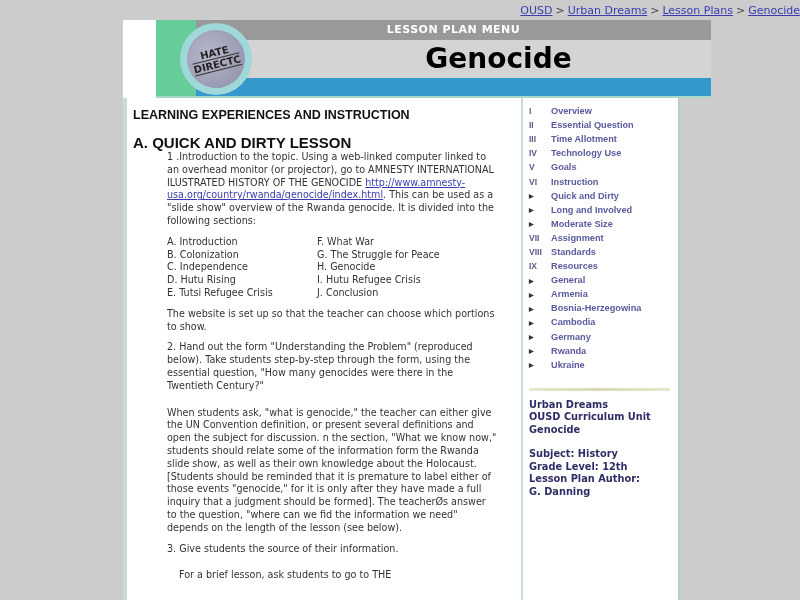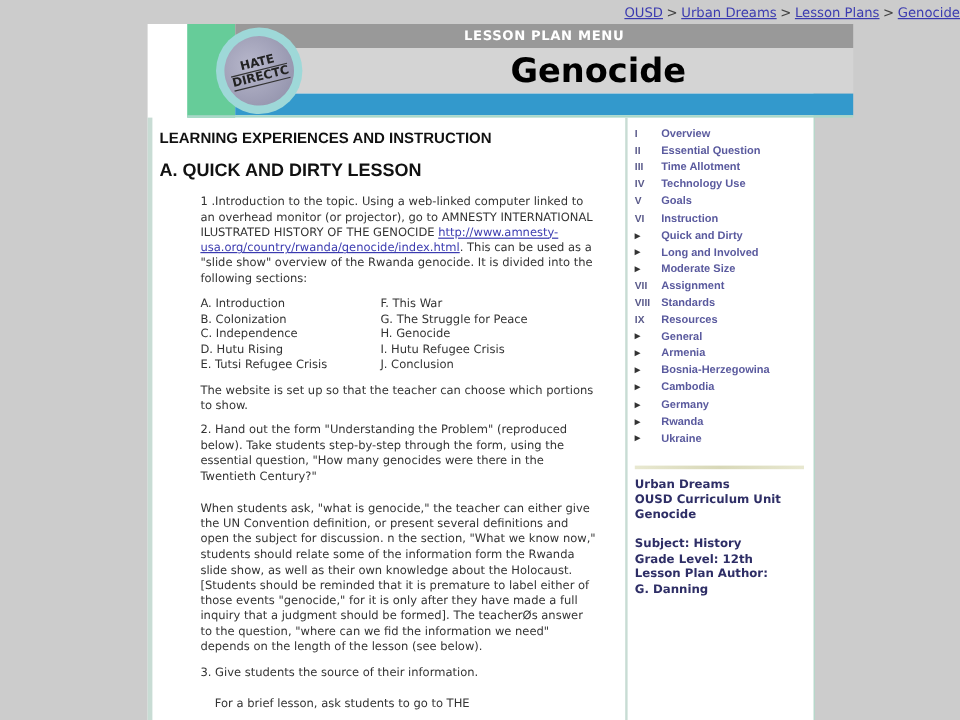--- a/index.html
+++ b/index.html
@@ -110,32 +110,32 @@
       <div class="logo-inner">
         <div>HATE</div>
         <span>DIRECTC</span>
       </div>
     </div>
   </div>
 
   <div class="main">
     <h1>LEARNING EXPERIENCES AND INSTRUCTION</h1>
     <h2>A. QUICK AND DIRTY LESSON</h2>
-    <div class="body-text" style="margin-top:12px;">
+    <div class="body-text" style="">
       <p><span>1 .Introduction to the topic. Using a web-linked computer linked to an overhead monitor (or projector), go to AMNESTY INTERNATIONAL ILUSTRATED HISTORY OF THE GENOCIDE </span><a>http://www.amnesty-usa.org/country/rwanda/genocide/index.html</a><span>. This can be used as a "slide show" overview of the Rwanda genocide. It is divided into the following sections:</span></p>
       <div class="sections">
         <div class="col">
           <div>A. Introduction</div>
           <div>B. Colonization</div>
           <div>C. Independence</div>
           <div>D. Hutu Rising</div>
           <div>E. Tutsi Refugee Crisis</div>
         </div>
         <div class="col">
-          <div>F. This War</div>
+          <div>F. What War</div>
           <div>G. The Struggle for Peace</div>
           <div>H. Genocide</div>
           <div>I. Hutu Refugee Crisis</div>
           <div>J. Conclusion</div>
         </div>
       </div>
       <p>The website is set up so that the teacher can choose which portions to show.</p>
       <p style="margin-bottom:14px;">2. Hand out the form "Understanding the Problem" (reproduced below). Take students step-by-step through the form, using the essential question, "How many genocides were there in the Twentieth Century?"</p>
       <p>When students ask, "what is genocide," the teacher can either give the UN Convention definition, or present several definitions and open the subject for discussion. n the section, "What we know now," students should relate some of the information form the Rwanda slide show, as well as their own knowledge about the Holocaust. [Students should be reminded that it is premature to label either of those events "genocide," for it is only after they have made a full inquiry that a judgment should be formed]. The teacherØs answer to the question, "where can we fid the information we need" depends on the length of the lesson (see below).</p>
       <p style="margin-bottom:14px;">3. Give students the source of their information.</p>

